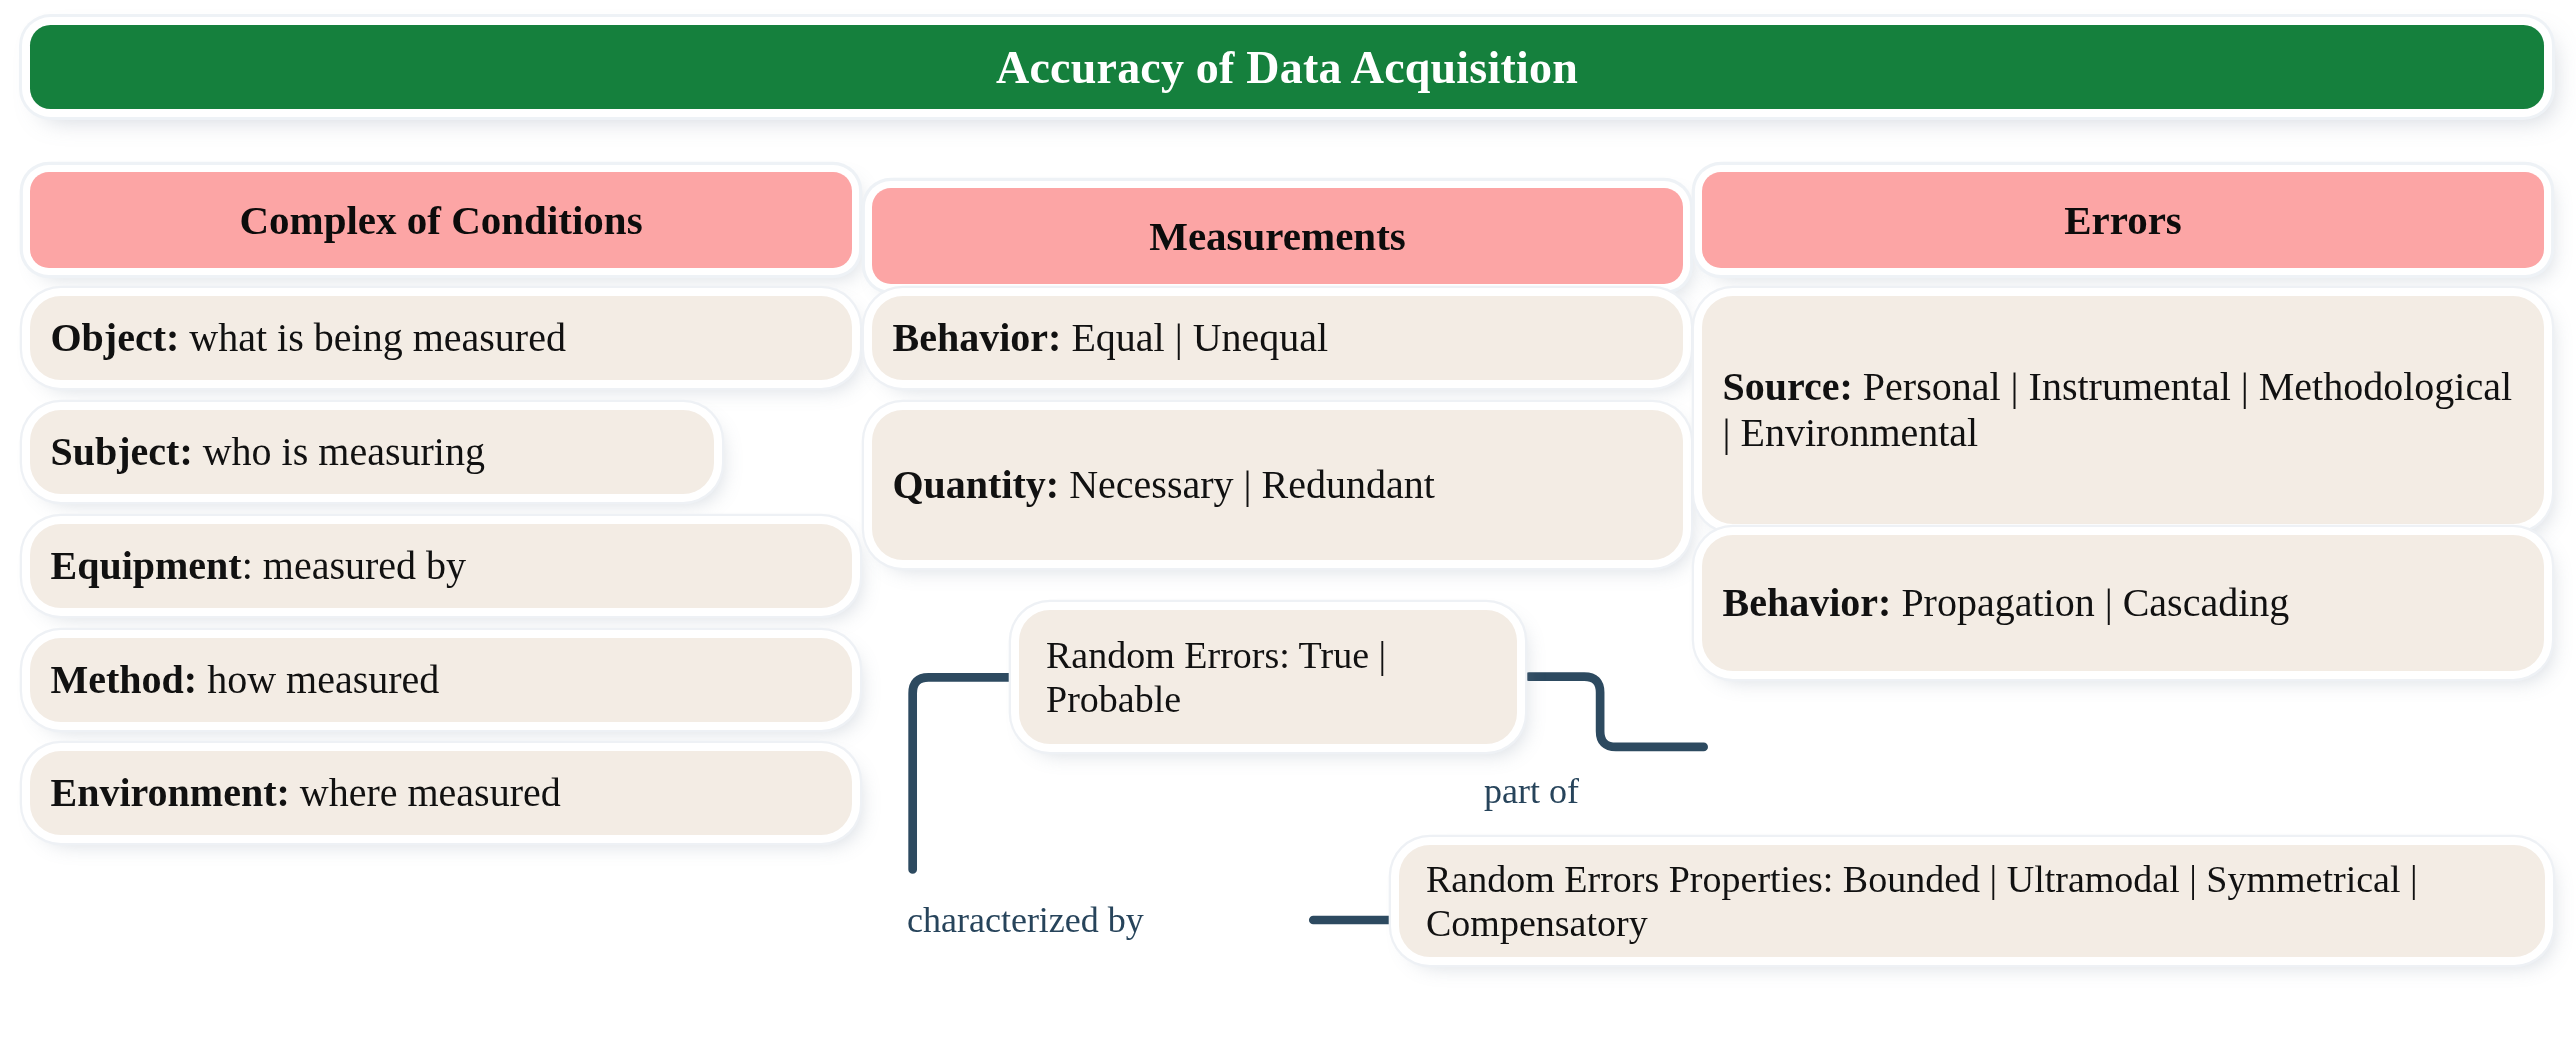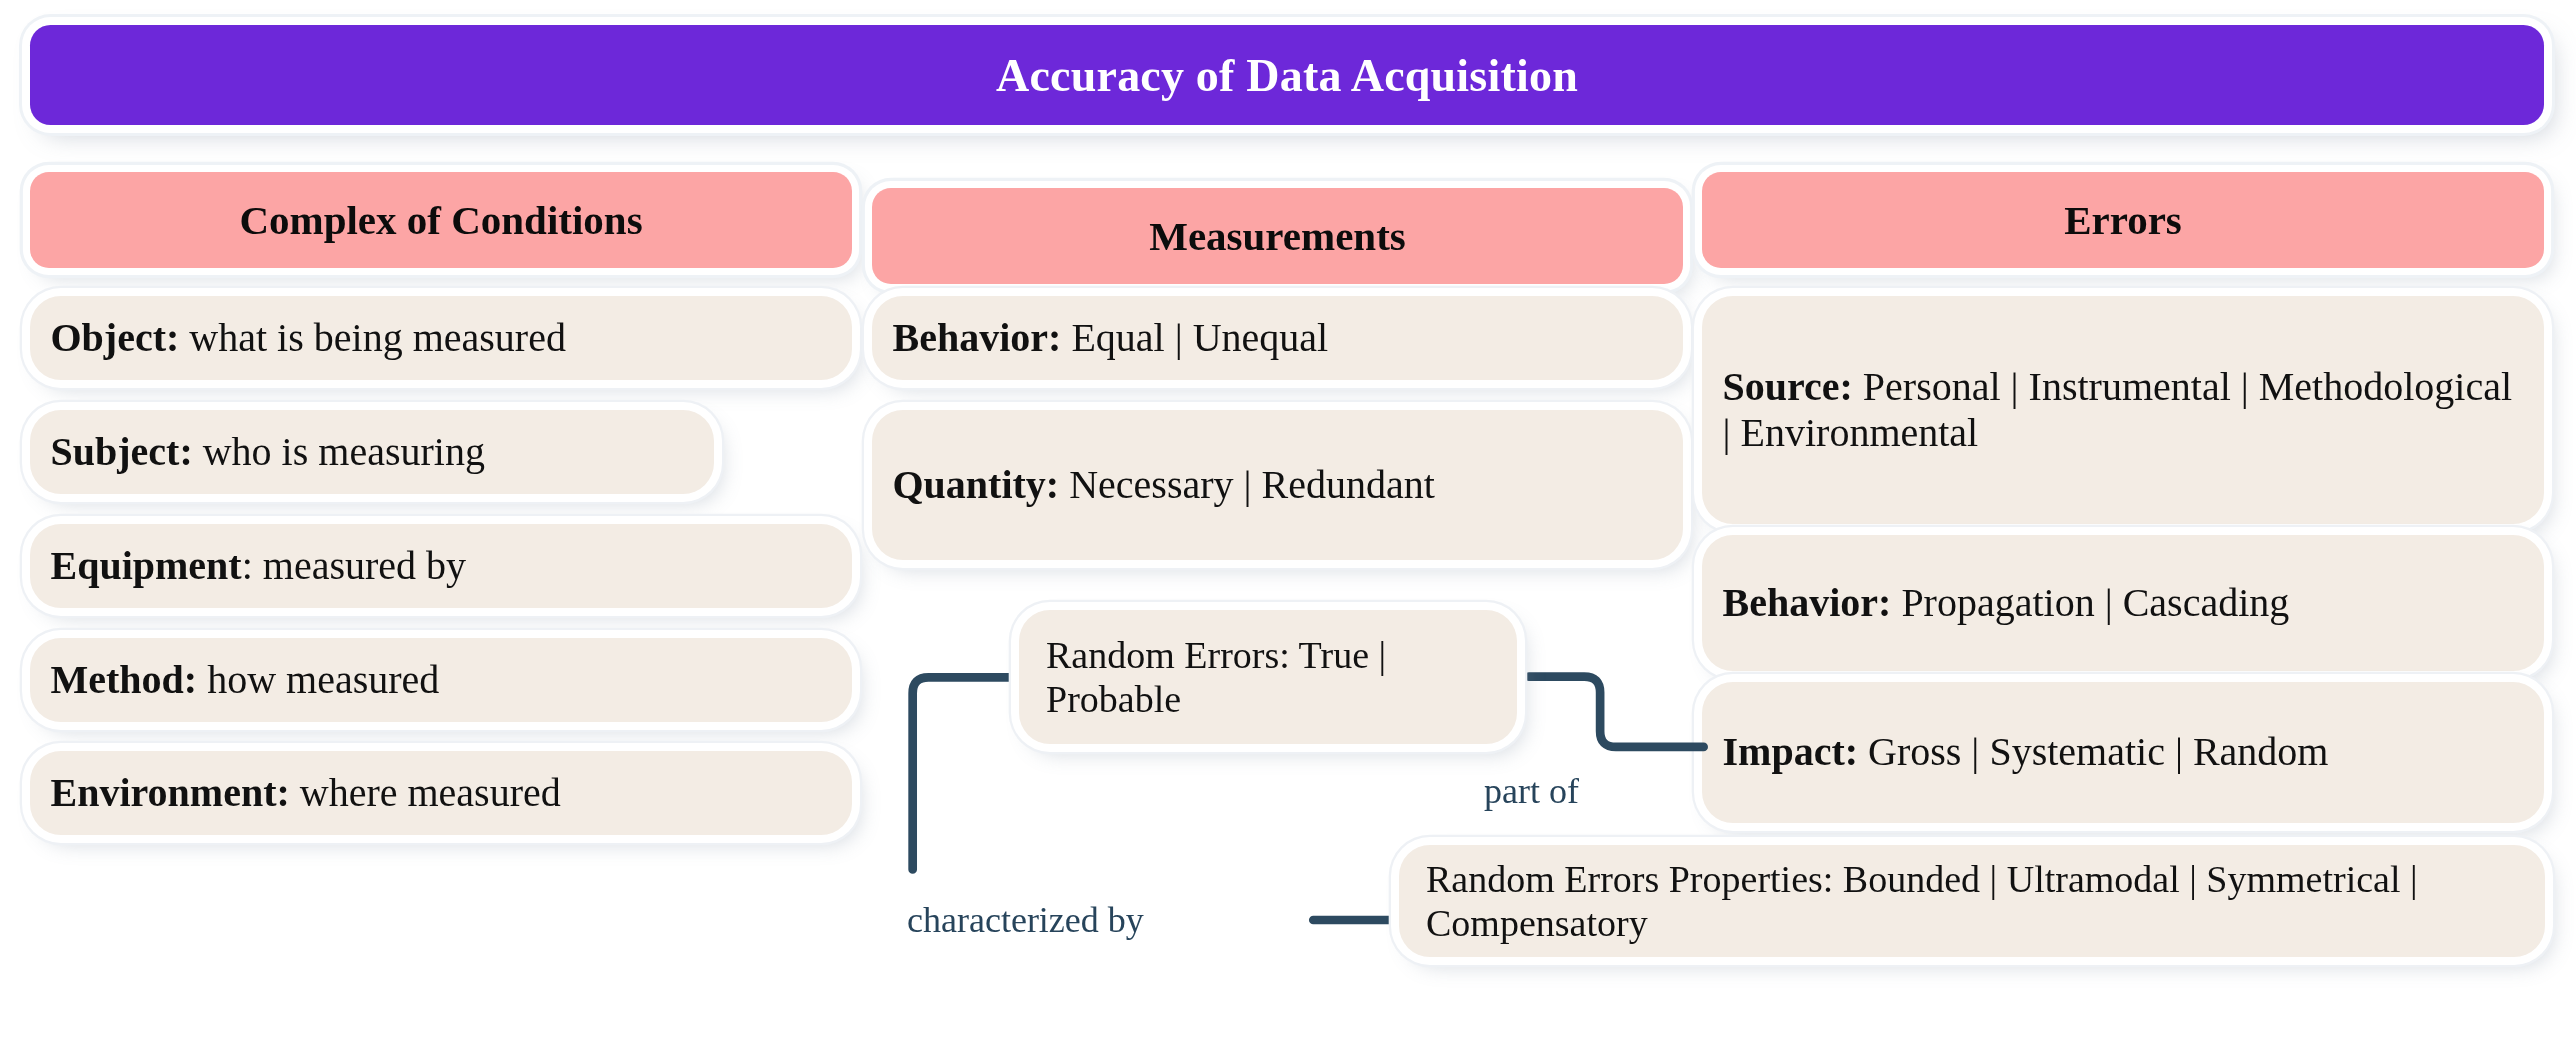--- a/index.html
+++ b/index.html
@@ -34,24 +34,24 @@
     color: #111111;
     line-height: 1.16;
     padding: 8px 20.5px;
   }
 
   .title-bar {
     position: absolute;
     left: 30px;
     top: 25px;
     width: 2514px;
-    height: 100px;
+    height: 84px;
     box-sizing: border-box;
     border-radius: 20.5px;
-    background: #6d28d9;
+    background: #15803d;
     color: #ffffff;
     display: flex;
     align-items: center;
     justify-content: center;
     font-weight: bold;
     font-size: 46px;
     letter-spacing: 0.2px;
     box-shadow:
       0 0 0 8px #ffffff,
       0 0 0 11px #eef2f6,
@@ -168,26 +168,20 @@
     </span>
   </div>
 
   <div class="card" style="left:1702px; top:535px; width:842px; height:136px;">
     <span class="txt fs-lg">
       <b>Behavior:</b>
       <span>Propagation | Cascading</span>
     </span>
   </div>
 
-  <div class="card" style="left:1702px; top:682px; width:842px; height:141px;">
-    <span class="txt fs-lg">
-      <b>Impact:</b>
-      <span>Gross | Systematic | Random</span>
-    </span>
-  </div>
 
   <svg class="wires" viewBox="0 0 3260 1346" xmlns="http://www.w3.org/2000/svg">
 
     <path d="M 1283 857 L 1175 857 Q 1155 857 1155 877 L 1155 1100" fill="none" stroke="#2D4A60" stroke-width="11" stroke-linecap="round"></path>
 
     <path d="M 1935 856 L 2005 856 Q 2025 856 2025 876 L 2025 925 Q 2025 945 2045 945 L 2156 945" fill="none" stroke="#2D4A60" stroke-width="11" stroke-linecap="round"></path>
 
     <path d="M 1662 1164 L 1770 1164" fill="none" stroke="#2D4A60" stroke-width="11" stroke-linecap="round"></path>
   </svg>
 

